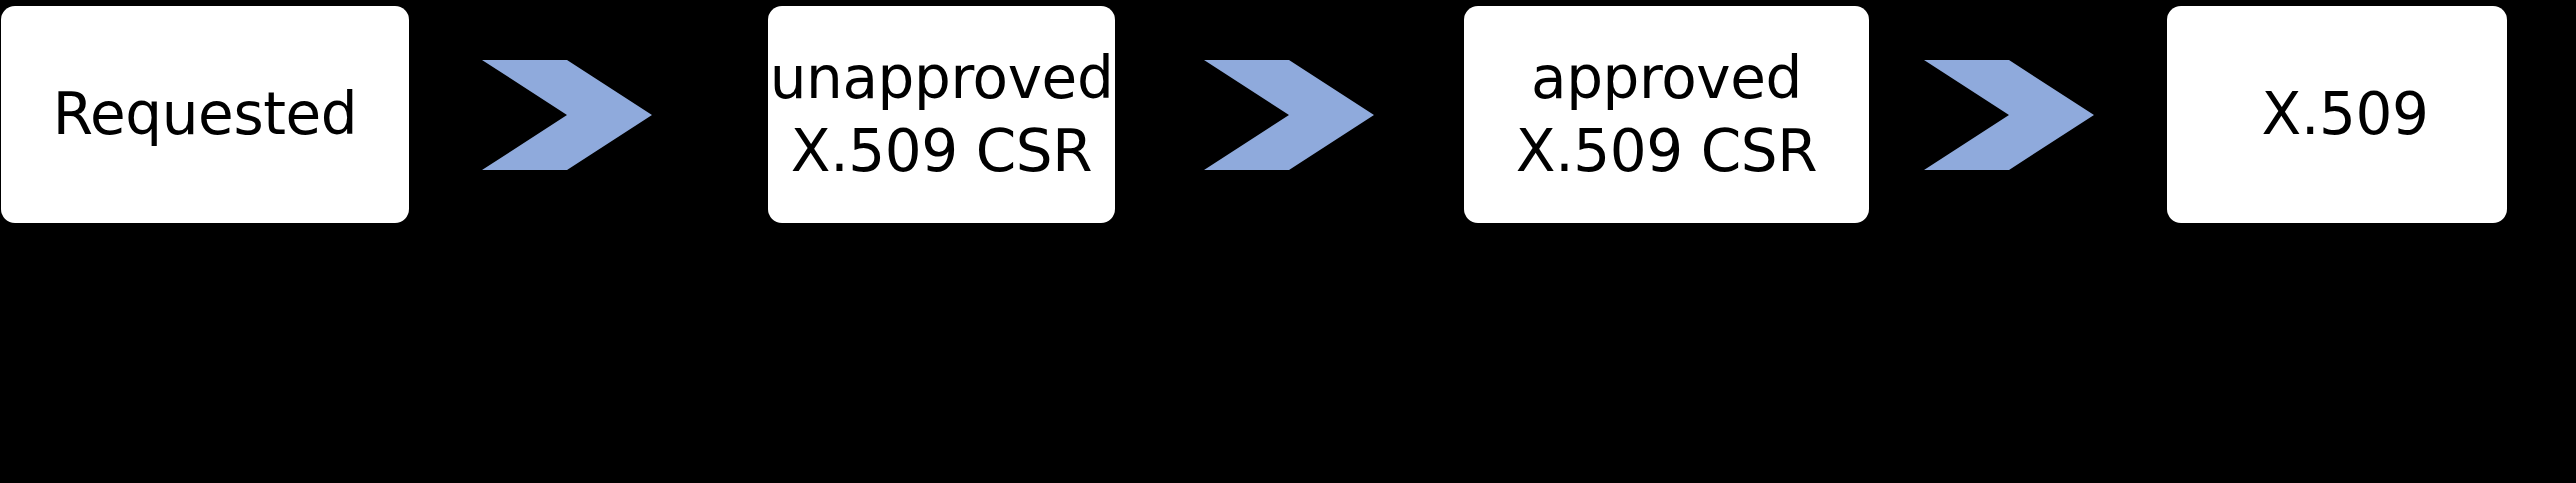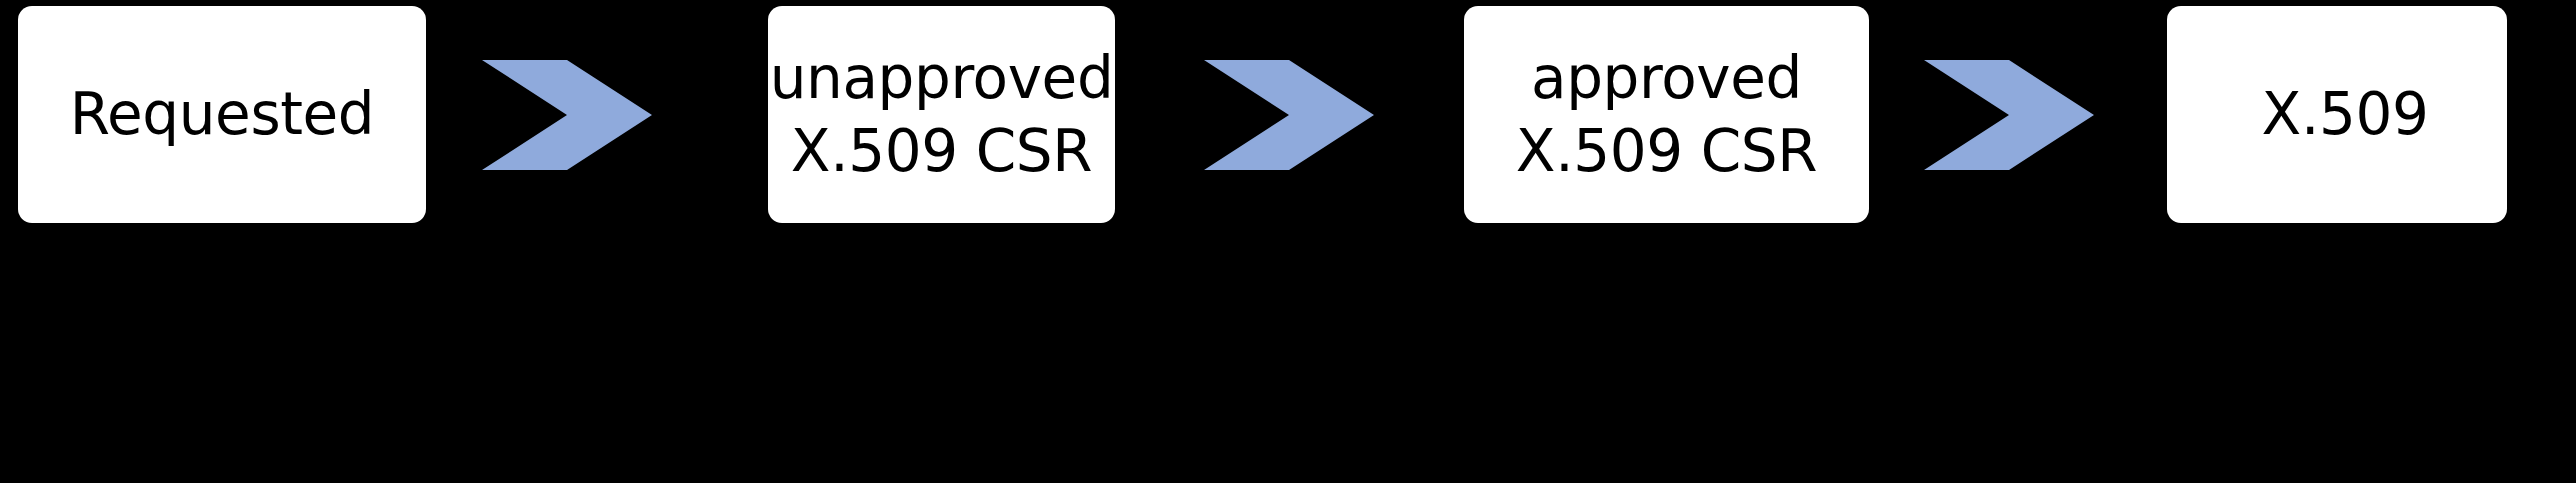--- a/index.html
+++ b/index.html
@@ -40,21 +40,21 @@
     color: #000000;
     font-family: "DejaVu Sans", sans-serif;
     font-size: 58px;
     font-weight: 400;
     line-height: 1.26;
     letter-spacing: -0.4px;
     white-space: nowrap;
     text-align: center;
   }
 
-  #node-0 { left: 18px;    width: 408px; }
+  #node-0 { left: 1px;    width: 408px; }
   #node-1 { left: 768px;  width: 347px; }
   #node-2 { left: 1445px; width: 405px; margin-left: 19px; }
   #node-3 { left: 2167px; width: 340px; padding-left: 24px; }
 
   
   .arrow {
     position: absolute;
     top: 60px;
     width: 170px;
     height: 110px;

